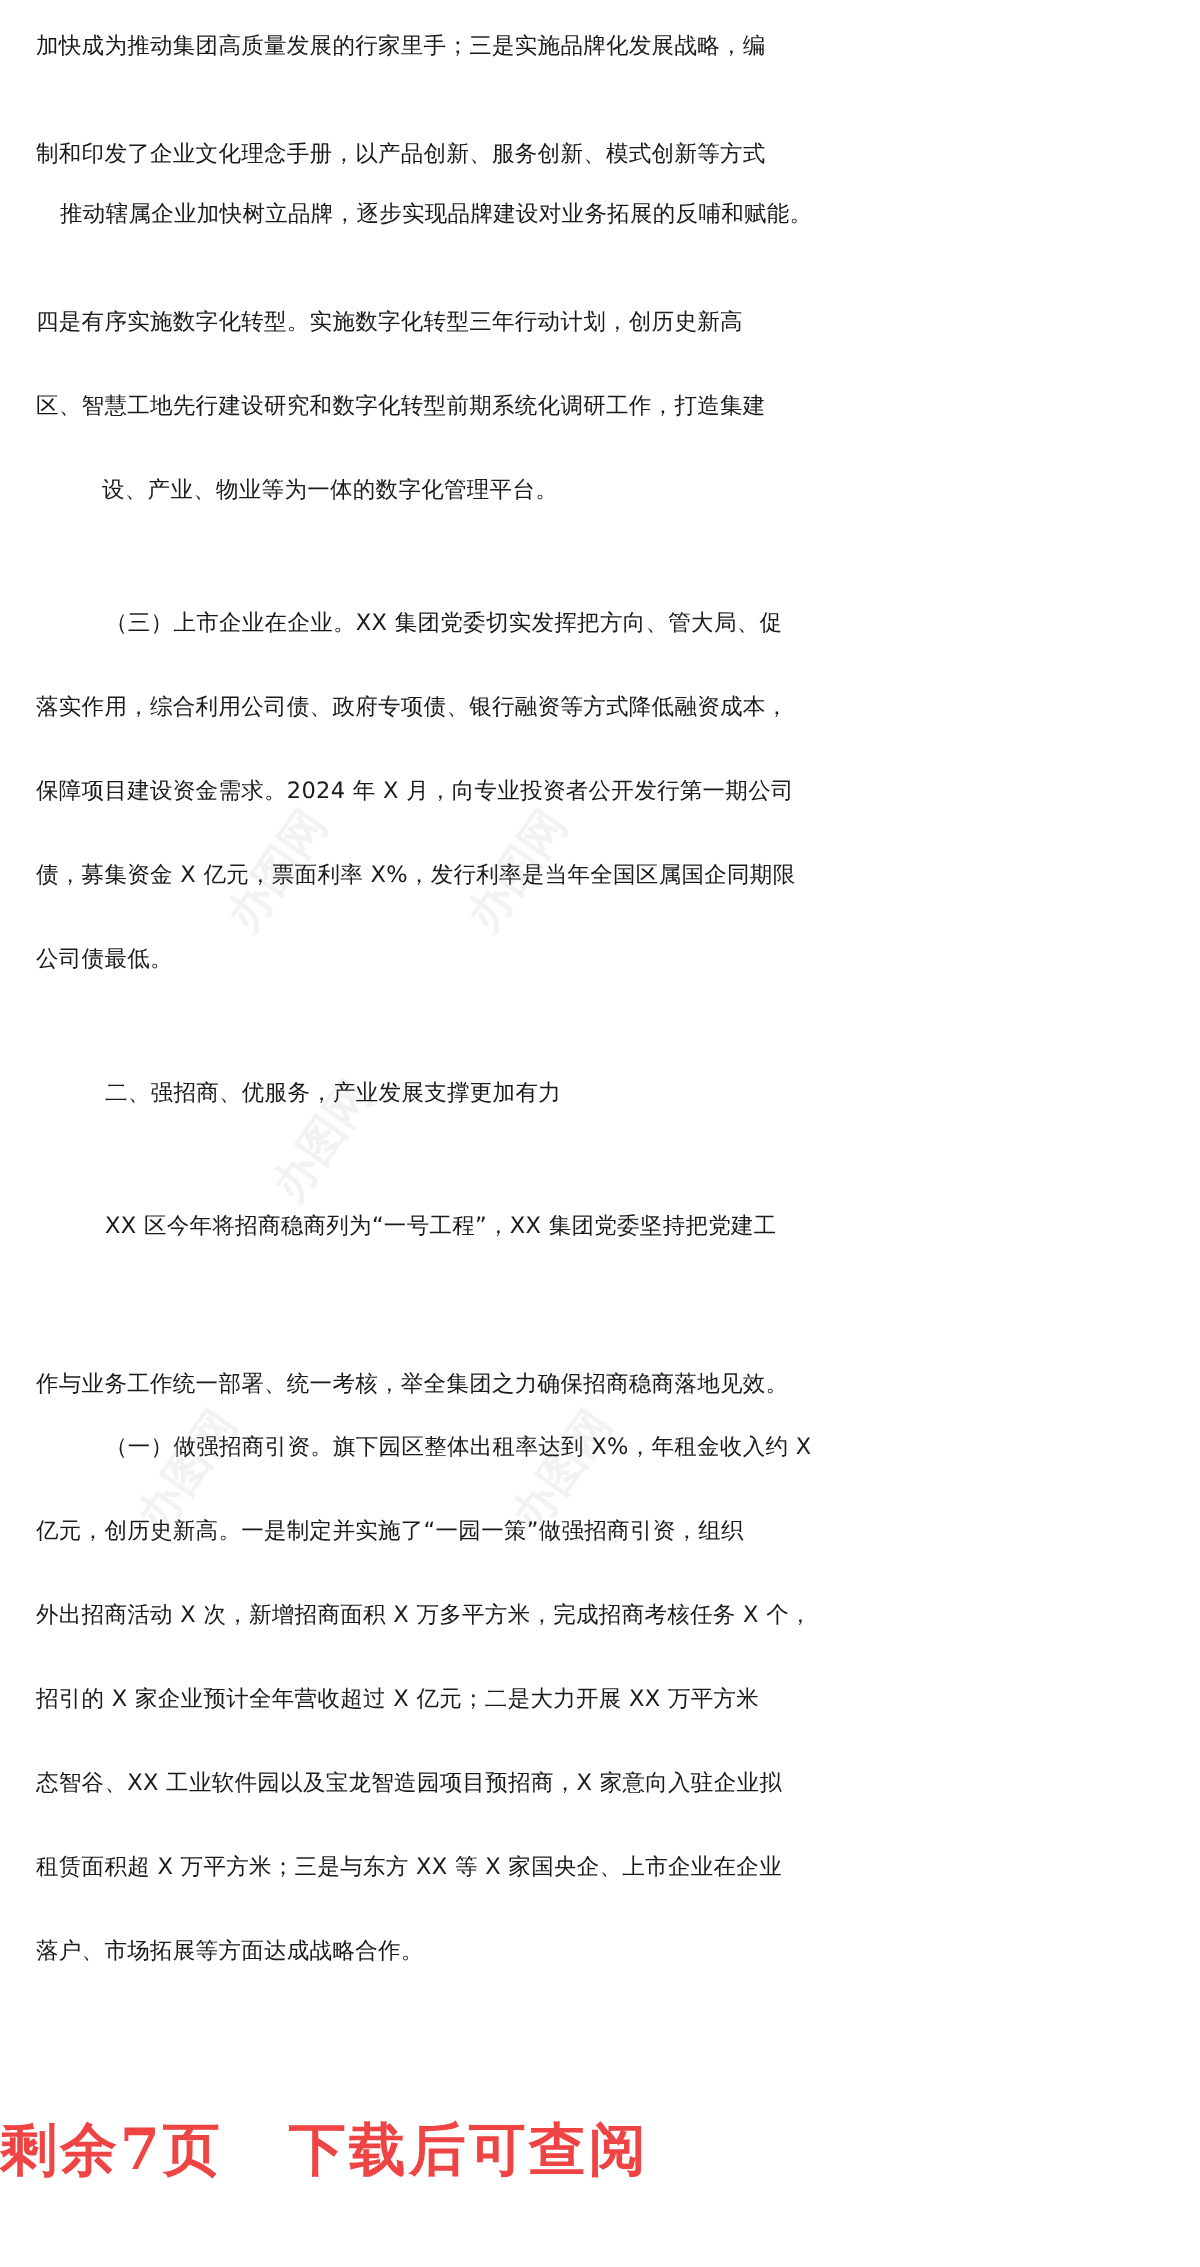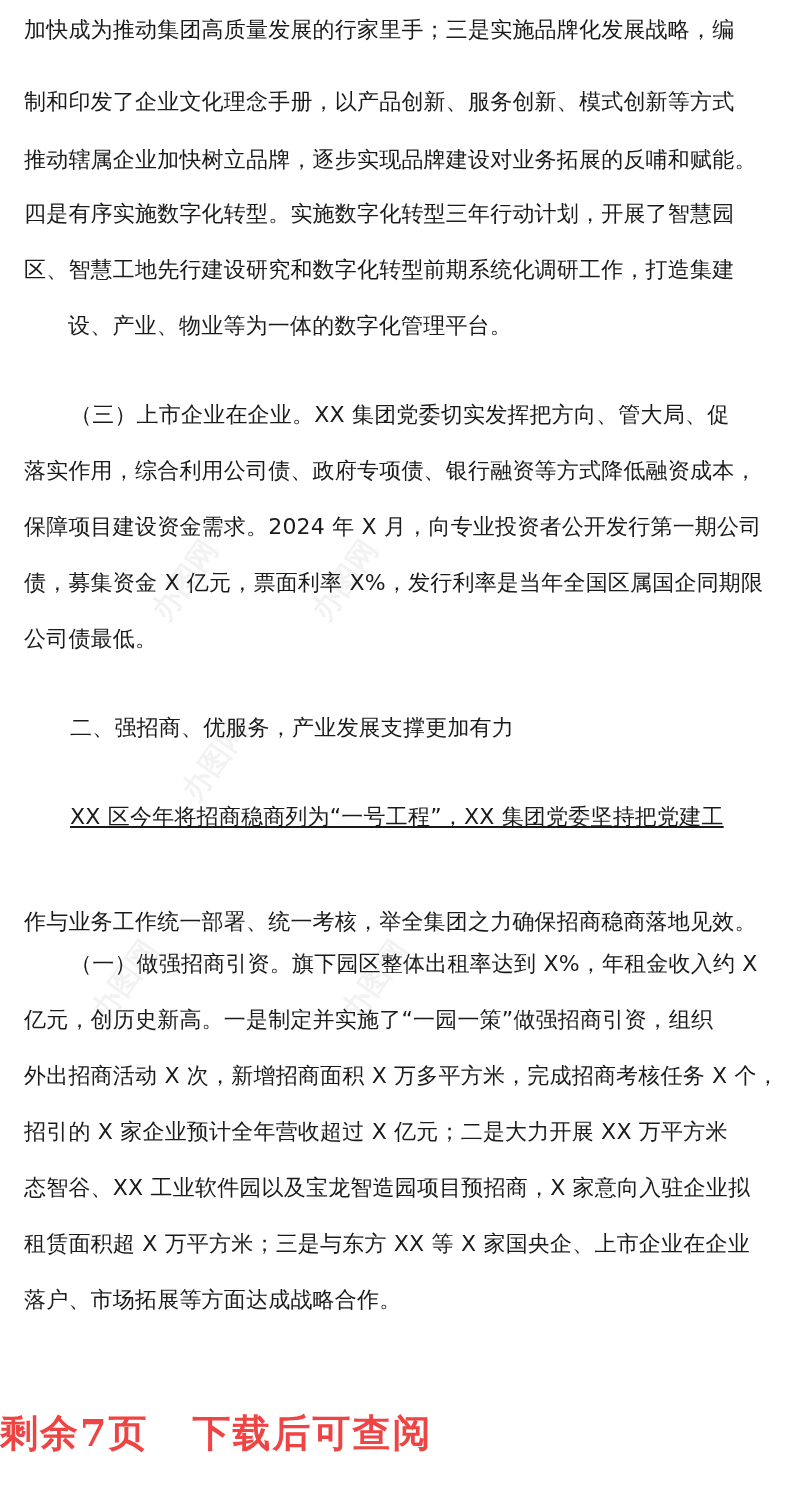--- a/index.html
+++ b/index.html
@@ -3,21 +3,21 @@
 <meta charset="utf-8">
 <style>
   html, body { margin: 0; padding: 0; background: #ffffff; }
   body {
     width: 800px; height: 1511px; position: relative; overflow: hidden;
     font-family: "DejaVu Sans", "Liberation Sans", sans-serif;
     color: #1a1a1a;
   }
   .line {
     position: absolute; left: 24px; width: 752px;
-    font-size: 22px; line-height: 32px; white-space: nowrap;
+    font-size: 15px; line-height: 32px; white-space: nowrap;
     letter-spacing: 0.2px;
   }
   .indent { left: 70px; width: 706px; }
   .watermark {
     position: absolute; font-size: 30px; color: rgba(0,0,0,0.05);
     transform: rotate(-55deg); font-weight: bold; white-space: nowrap;
     pointer-events: none;
   }
   .footer {
     position: absolute; left: 0; top: 1408px; width: 800px; text-align: left;
@@ -32,31 +32,31 @@
 
 <div id="page">
   <div class="watermark" style="left:140px;top:560px;">办图网</div>
   <div class="watermark" style="left:300px;top:560px;">办图网</div>
   <div class="watermark" style="left:170px;top:740px;">办图网</div>
   <div class="watermark" style="left:80px;top:960px;">办图网</div>
   <div class="watermark" style="left:330px;top:960px;">办图网</div>
   <div id="lines">
       <div class="line" style="top: 14px;">加快成为推动集团高质量发展的行家里手；三是实施品牌化发展战略，编</div>
       <div class="line" style="top: 86px;">制和印发了企业文化理念手册，以产品创新、服务创新、模式创新等方式</div>
-      <div class="line" style="top: 144px;">推动辖属企业加快树立品牌，逐步实现品牌建设对业务拓展的反哺和赋能。</div>
-      <div class="line" style="top: 198px;">四是有序实施数字化转型。实施数字化转型三年行动计划，开展了智慧园</div>
+      <div class="line" style="top: 126px; margin-left: 16px;">推动辖属企业加快树立品牌，逐步实现品牌建设对业务拓展的反哺和赋能。</div>
+      <div class="line" style="top: 198px;">四是有序实施数字化转型。实施数字化转型三年行动计划，创历史新高</div>
       <div class="line" style="top: 254px;">区、智慧工地先行建设研究和数字化转型前期系统化调研工作，打造集建</div>
       <div class="line" style="top: 310px; margin-left: 44px;">设、产业、物业等为一体的数字化管理平台。</div>
       <div class="line indent" style="top: 399px;">（三）上市企业在企业。XX 集团党委切实发挥把方向、管大局、促</div>
       <div class="line" style="top: 455px;">落实作用，综合利用公司债、政府专项债、银行融资等方式降低融资成本，</div>
       <div class="line" style="top: 511px;">保障项目建设资金需求。2024 年 X 月，向专业投资者公开发行第一期公司</div>
       <div class="line" style="top: 567px;">债，募集资金 X 亿元，票面利率 X%，发行利率是当年全国区属国企同期限</div>
       <div class="line" style="top: 623px;">公司债最低。</div>
       <div class="line indent" style="top: 712px;">二、强招商、优服务，产业发展支撑更加有力</div>
-      <div class="line indent" style="top: 801px; text-decoration: underline;">XX 区今年将招商稳商列为“一号工程”，XX 集团党委坚持把党建工</div>
+      <div class="line indent" style="top: 801px;">XX 区今年将招商稳商列为“一号工程”，XX 集团党委坚持把党建工</div>
       <div class="line" style="top: 858px; margin-top: 48px;">作与业务工作统一部署、统一考核，举全集团之力确保招商稳商落地见效。</div>
       <div class="line indent" style="top: 948px;">（一）做强招商引资。旗下园区整体出租率达到 X%，年租金收入约 X</div>
       <div class="line" style="top: 1004px;">亿元，创历史新高。一是制定并实施了“一园一策”做强招商引资，组织</div>
       <div class="line" style="top: 1060px;">外出招商活动 X 次，新增招商面积 X 万多平方米，完成招商考核任务 X 个，</div>
       <div class="line" style="top: 1116px;">招引的 X 家企业预计全年营收超过 X 亿元；二是大力开展 XX 万平方米</div>
       <div class="line" style="top: 1172px;">态智谷、XX 工业软件园以及宝龙智造园项目预招商，X 家意向入驻企业拟</div>
       <div class="line" style="top: 1228px;">租赁面积超 X 万平方米；三是与东方 XX 等 X 家国央企、上市企业在企业</div>
       <div class="line" style="top: 1284px;">落户、市场拓展等方面达成战略合作。</div>
     </div>
 </div>

